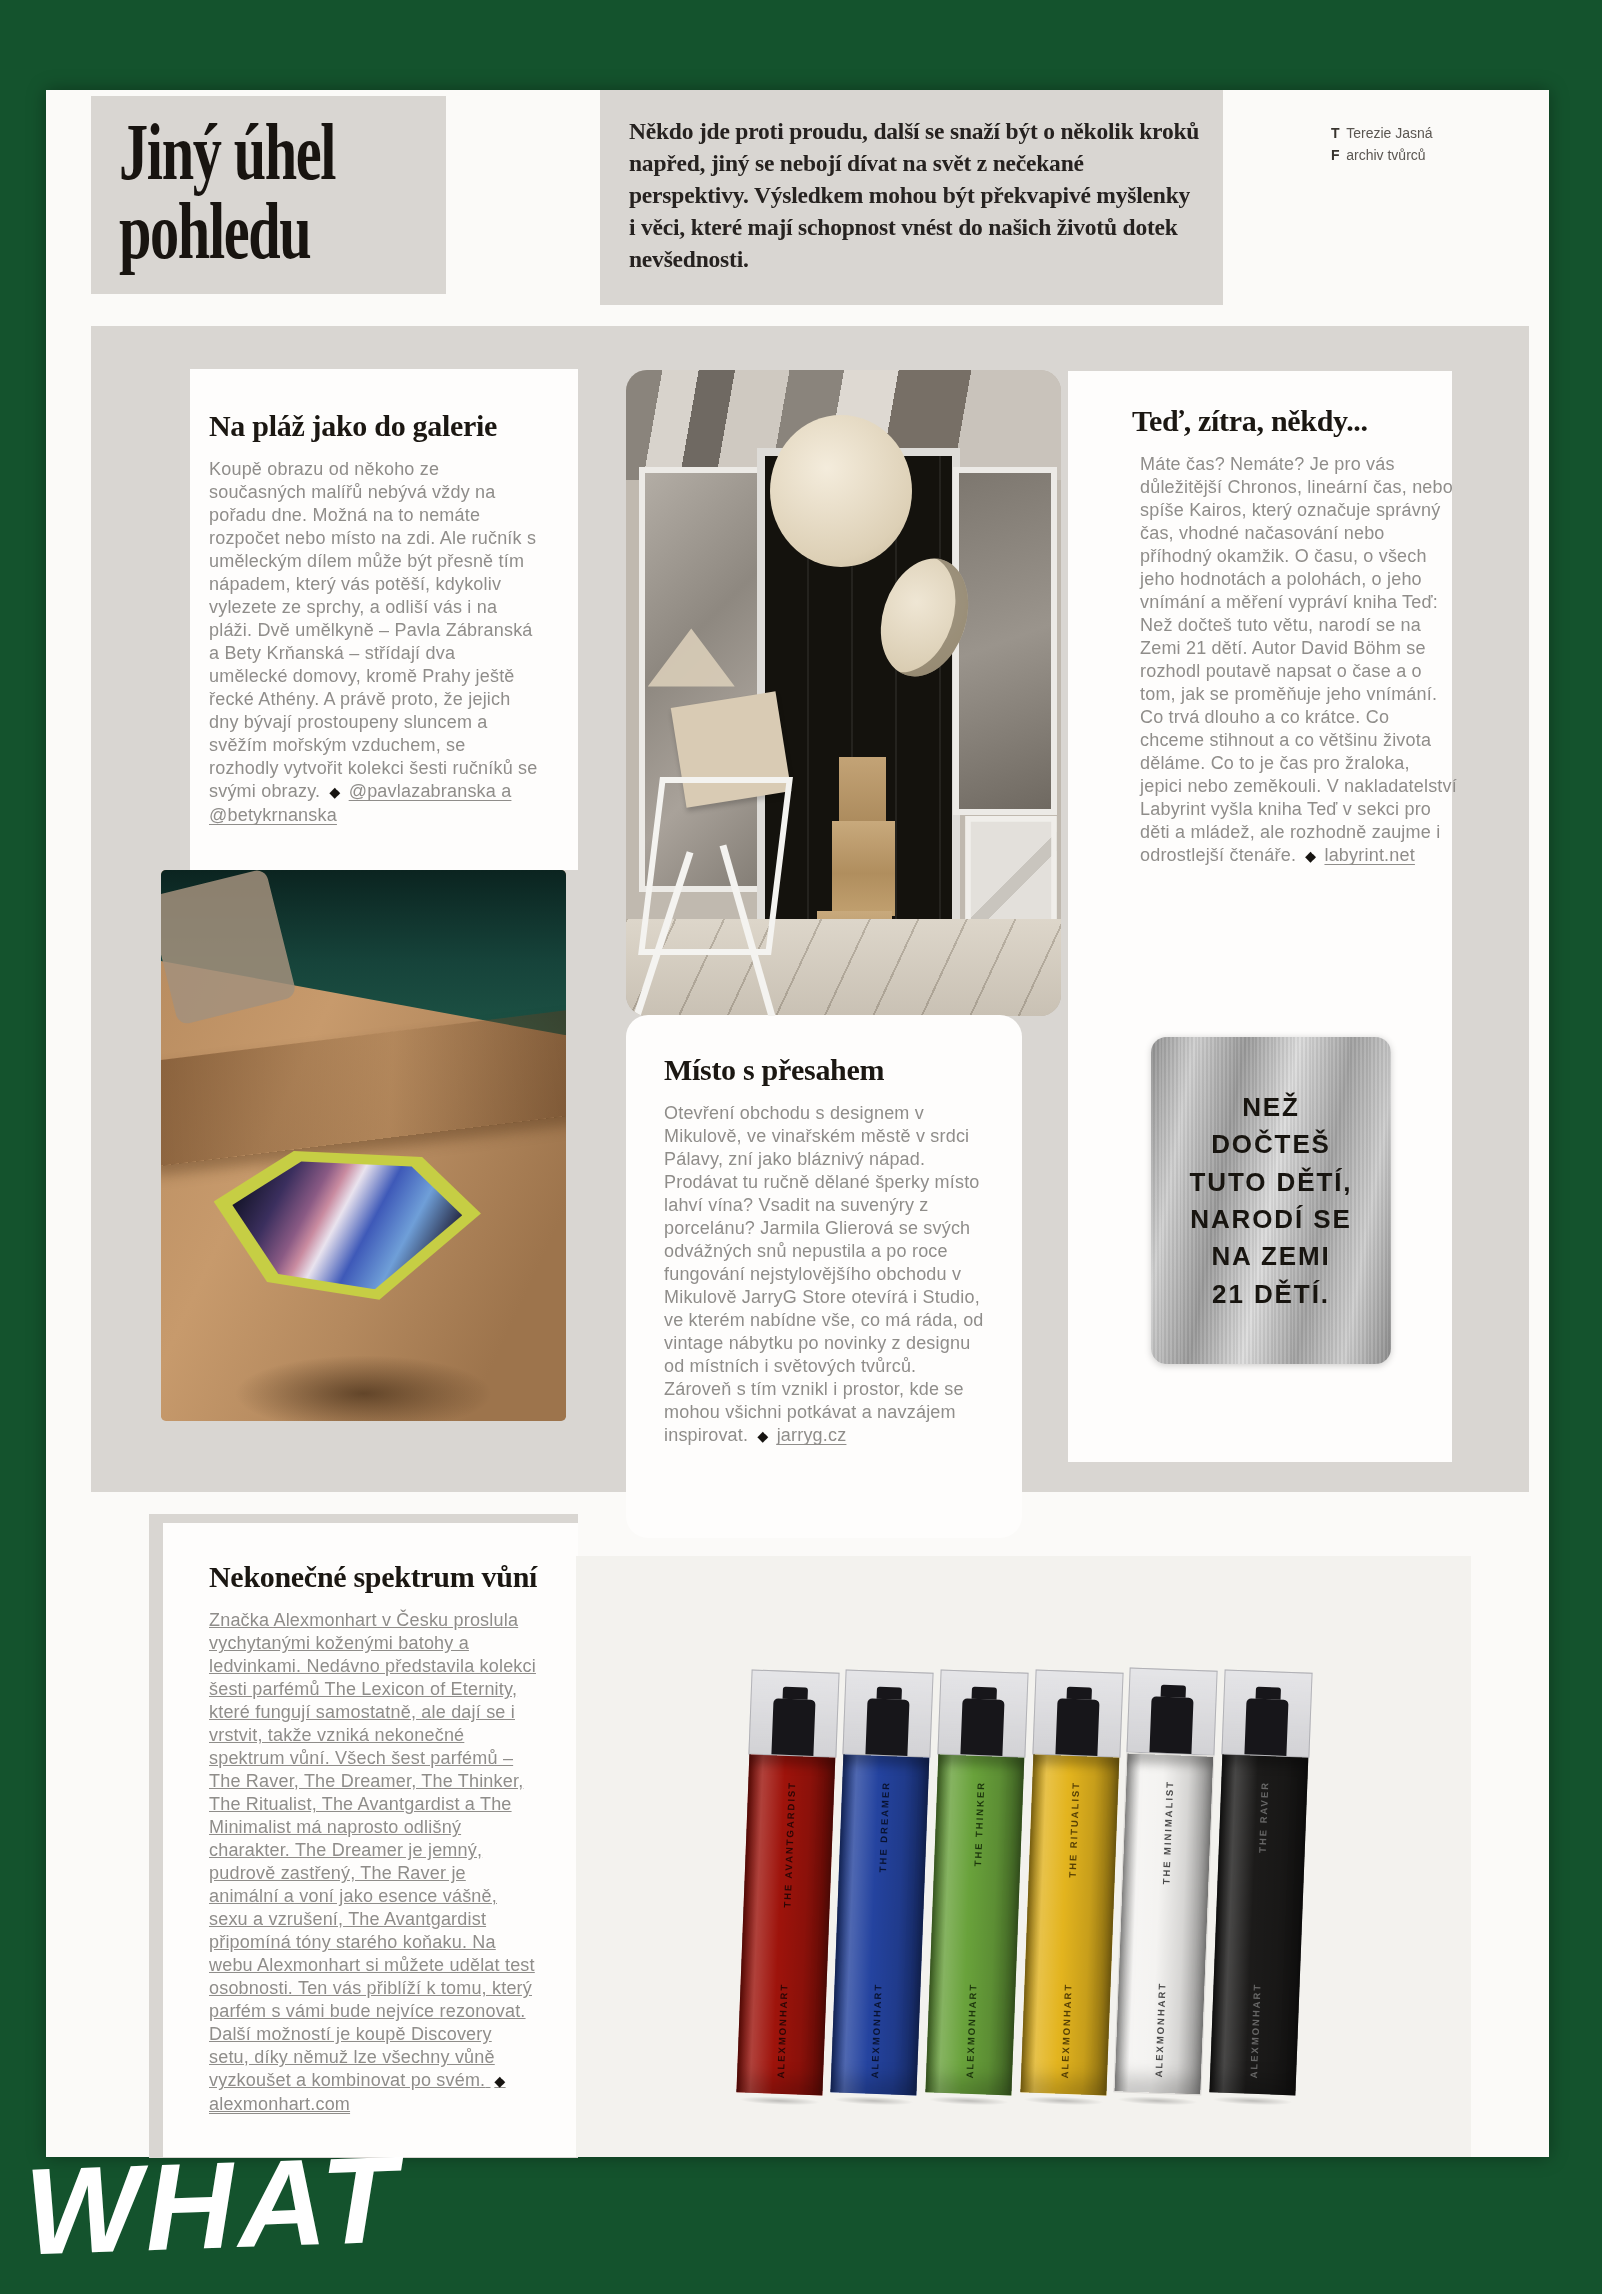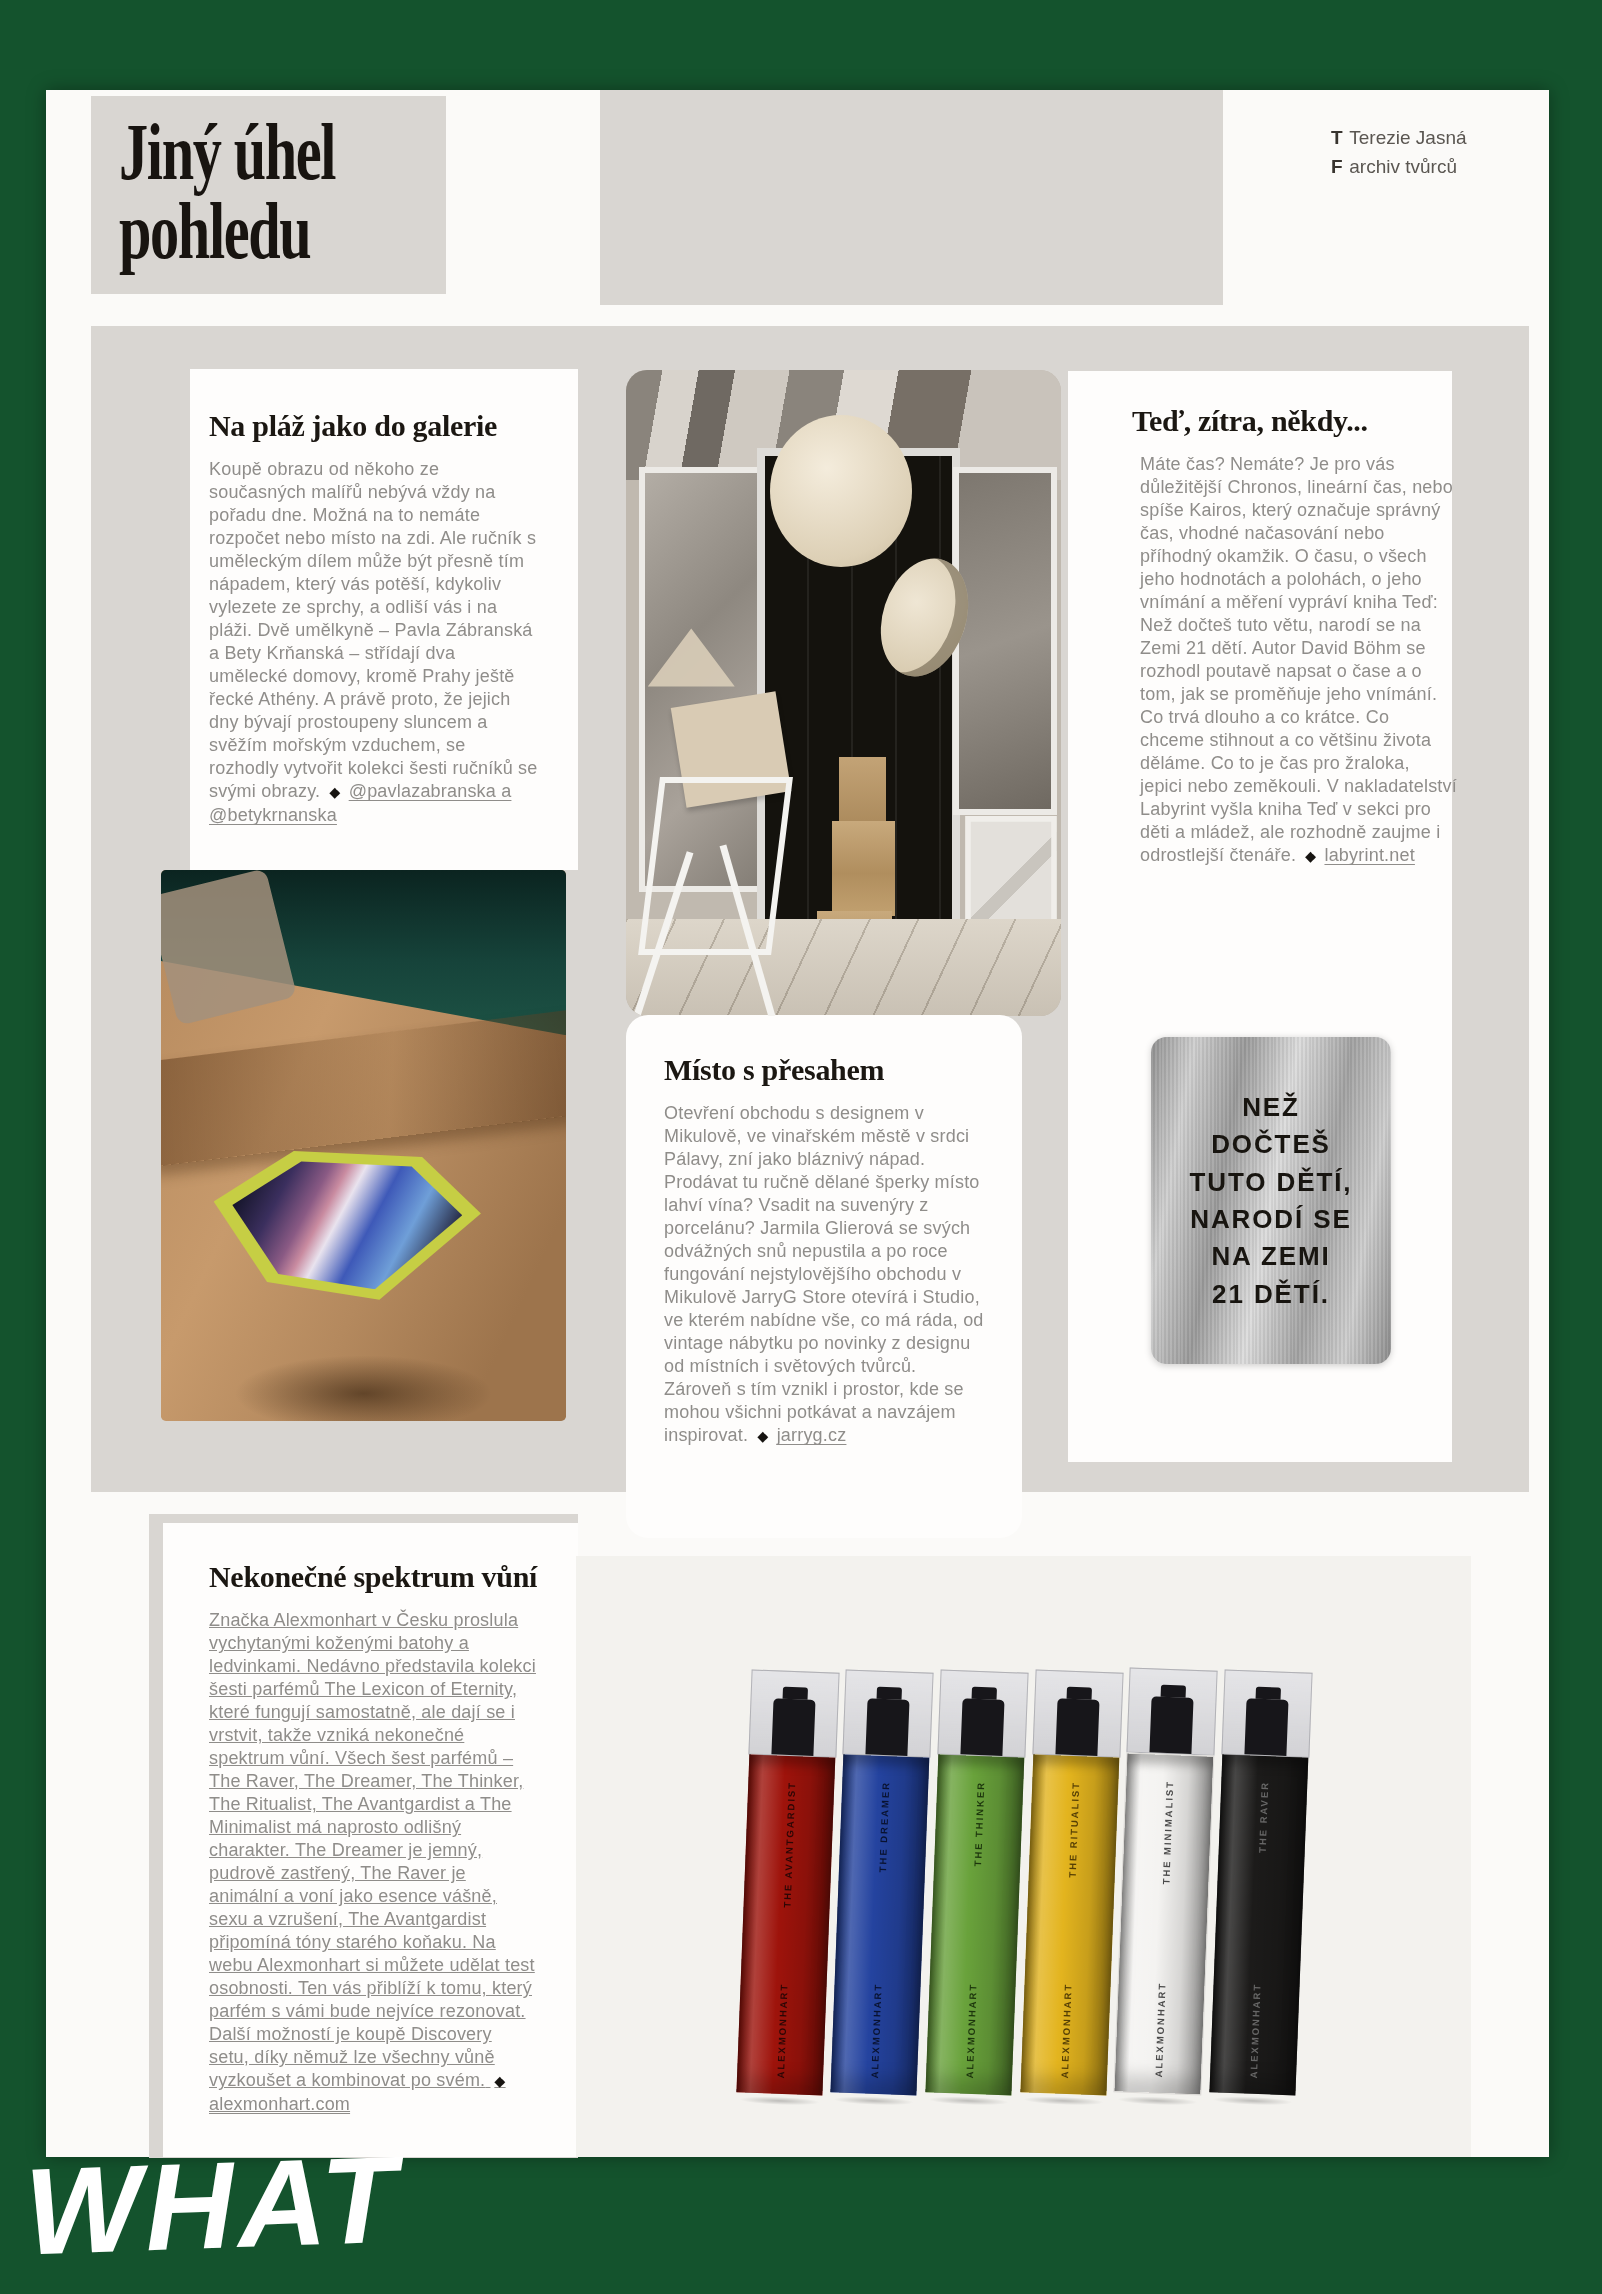--- a/index.html
+++ b/index.html
@@ -11,21 +11,21 @@
   .serif{font-family:"Liberation Serif","DejaVu Serif",serif;}
 
   
   .title-block{left:45px;top:5.8px;width:355px;height:198px;}
   .page-title{position:absolute;left:73px;top:23px;color:#181410;font-weight:700;
               font-size:81px;line-height:.97;letter-spacing:-1.9px;transform:scaleX(.72);
               transform-origin:left top;white-space:nowrap;}
   .intro-block{left:554px;top:0;width:623px;height:215px;}
   .intro-text{position:absolute;left:583px;top:25px;width:573px;color:#262220;font-weight:700;
               font-size:23.5px;line-height:32px;letter-spacing:-0.2px;}
-  .credits{position:absolute;left:1285px;top:33px;font-size:19px;color:#5a5651;line-height:1.55;}
+  .credits{position:absolute;left:1285px;top:33px;font-size:14px;color:#5a5651;line-height:1.55;}
   .credit-label{font-weight:700;color:#38342f;margin-right:6.7px;}
 
   
   .mid-gray{left:45px;top:236px;width:1438px;height:1166px;}
   .card{position:absolute;background:#fefdfc;}
   .card1{left:144px;top:279px;width:388px;height:501px;}
   .card2{left:580px;top:925px;width:396px;height:523px;border-radius:22px;}
   .card3{left:1022px;top:281px;width:384px;height:1091px;}
   .bottom-gray{left:103px;top:1424px;width:429px;height:644px;}
   .card4{left:117px;top:1433px;width:415px;height:634px;}
@@ -133,20 +133,21 @@
 <div class="canvas">
   <div class="page">
 
     <div class="gray-block title-block"></div>
     <div class="page-title serif">
       <div>Jiný úhel</div>
       <div>pohledu</div>
     </div>
 
     <div class="gray-block intro-block"></div>
+    <div class="intro-text serif">Někdo jde proti proudu, další se snaží být o několik kroků napřed, jiný se nebojí dívat na svět z nečekané perspektivy. Výsledkem mohou být překvapivé myšlenky i věci, které mají schopnost vnést do našich životů dotek nevšednosti.</div>
 
     <div class="credits">
       <div>
         <span class="credit-label">T</span><span>Terezie Jasná</span>
       </div>
       <div>
         <span class="credit-label">F</span><span>archiv tvůrců</span>
       </div>
     </div>
 

